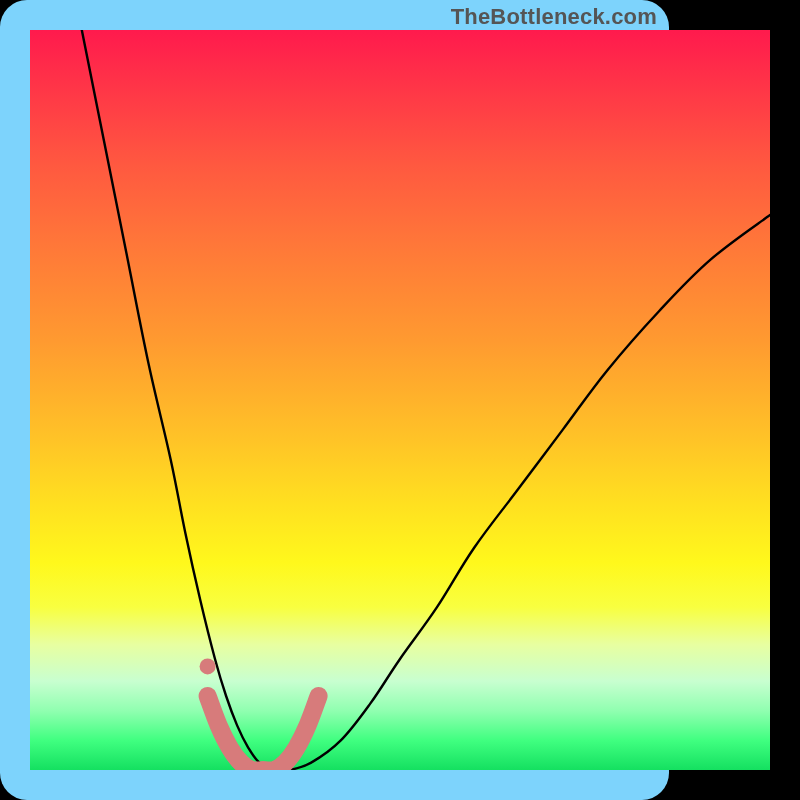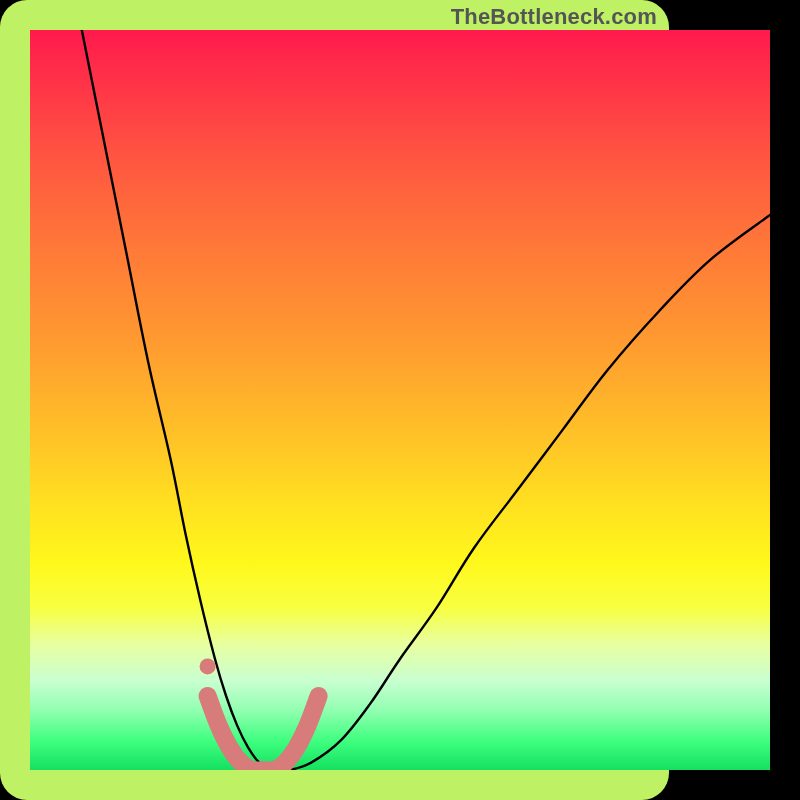--- a/index.html
+++ b/index.html
@@ -10,21 +10,21 @@
     overflow: hidden;
     background: #000;
     font-family: Arial, Helvetica, sans-serif;
   }
   .frame {
     position: absolute;
     top: 0;
     left: 0;
     width: 669px;
     height: 800px;
-    background: #bef264;
+    background: #7dd3fc;
     border-radius: 27px;
   }
   .plot {
     position: absolute;
     top: 30px;
     left: 30px;
     width: 740px;
     height: 740px;
     background: linear-gradient(to bottom,
       #ff1a4d 0%,

